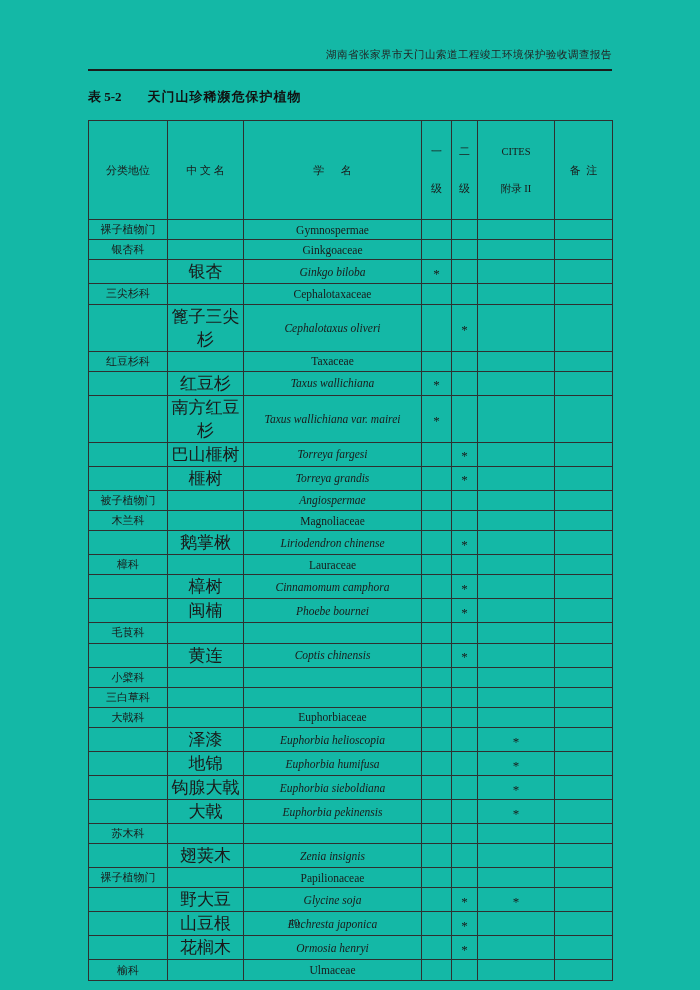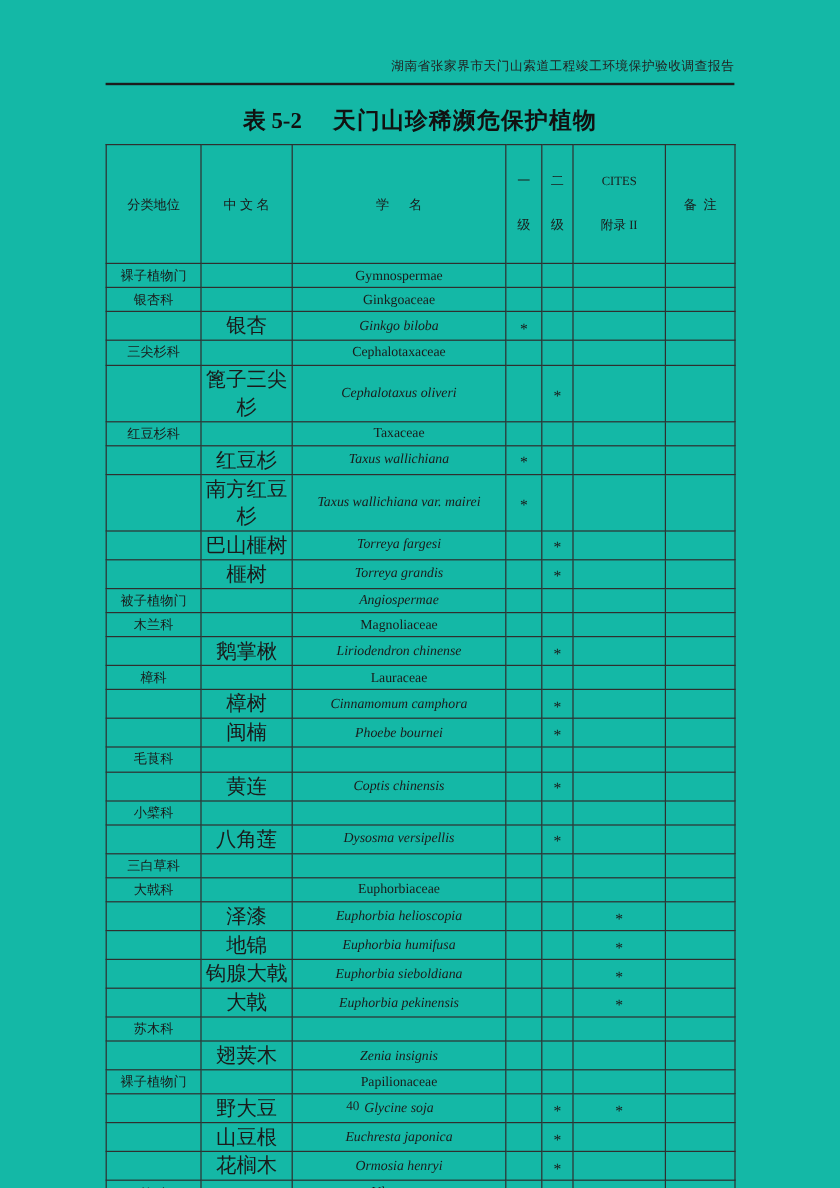--- a/index.html
+++ b/index.html
@@ -18,23 +18,22 @@
     text-align:right;
     font-size:10.5px;
     letter-spacing:0.5px;
     color:#222;
     padding-bottom:7px;
     border-bottom:2px solid #1c1c1c;
   }
   .doc-title{
     position:absolute;
     left:88px;top:88px;width:524px;
-    text-align:center;
     font-weight:bold;
-    font-size:19px;
+    font-size:13px;
     color:#111;
   }
   .doc-title .title-prefix{margin-right:26px;}
   .doc-title .title-text{letter-spacing:1px;}
   table.main{
     position:absolute;
     left:88px;top:120px;
     width:524px;
     border-collapse:collapse;
     table-layout:fixed;
@@ -278,29 +277,20 @@
         <tr>
           <td class="c-family">小檗科</td>
           <td class="c-cn"></td>
           <td class="c-sci"></td>
           <td class="c-star"></td>
           <td class="c-star"></td>
           <td class="c-star"></td>
           <td class="c-note"></td>
         </tr>
         <tr>
-          <td class="c-family"></td>
-          <td class="c-cn">八角莲</td>
-          <td class="c-sci italic">Dysosma versipellis</td>
-          <td class="c-star"></td>
-          <td class="c-star"><span>*</span></td>
-          <td class="c-star"></td>
-          <td class="c-note"></td>
-        </tr>
-        <tr>
           <td class="c-family">三白草科</td>
           <td class="c-cn"></td>
           <td class="c-sci"></td>
           <td class="c-star"></td>
           <td class="c-star"></td>
           <td class="c-star"></td>
           <td class="c-note"></td>
         </tr>
         <tr>
           <td class="c-family">大戟科</td>

